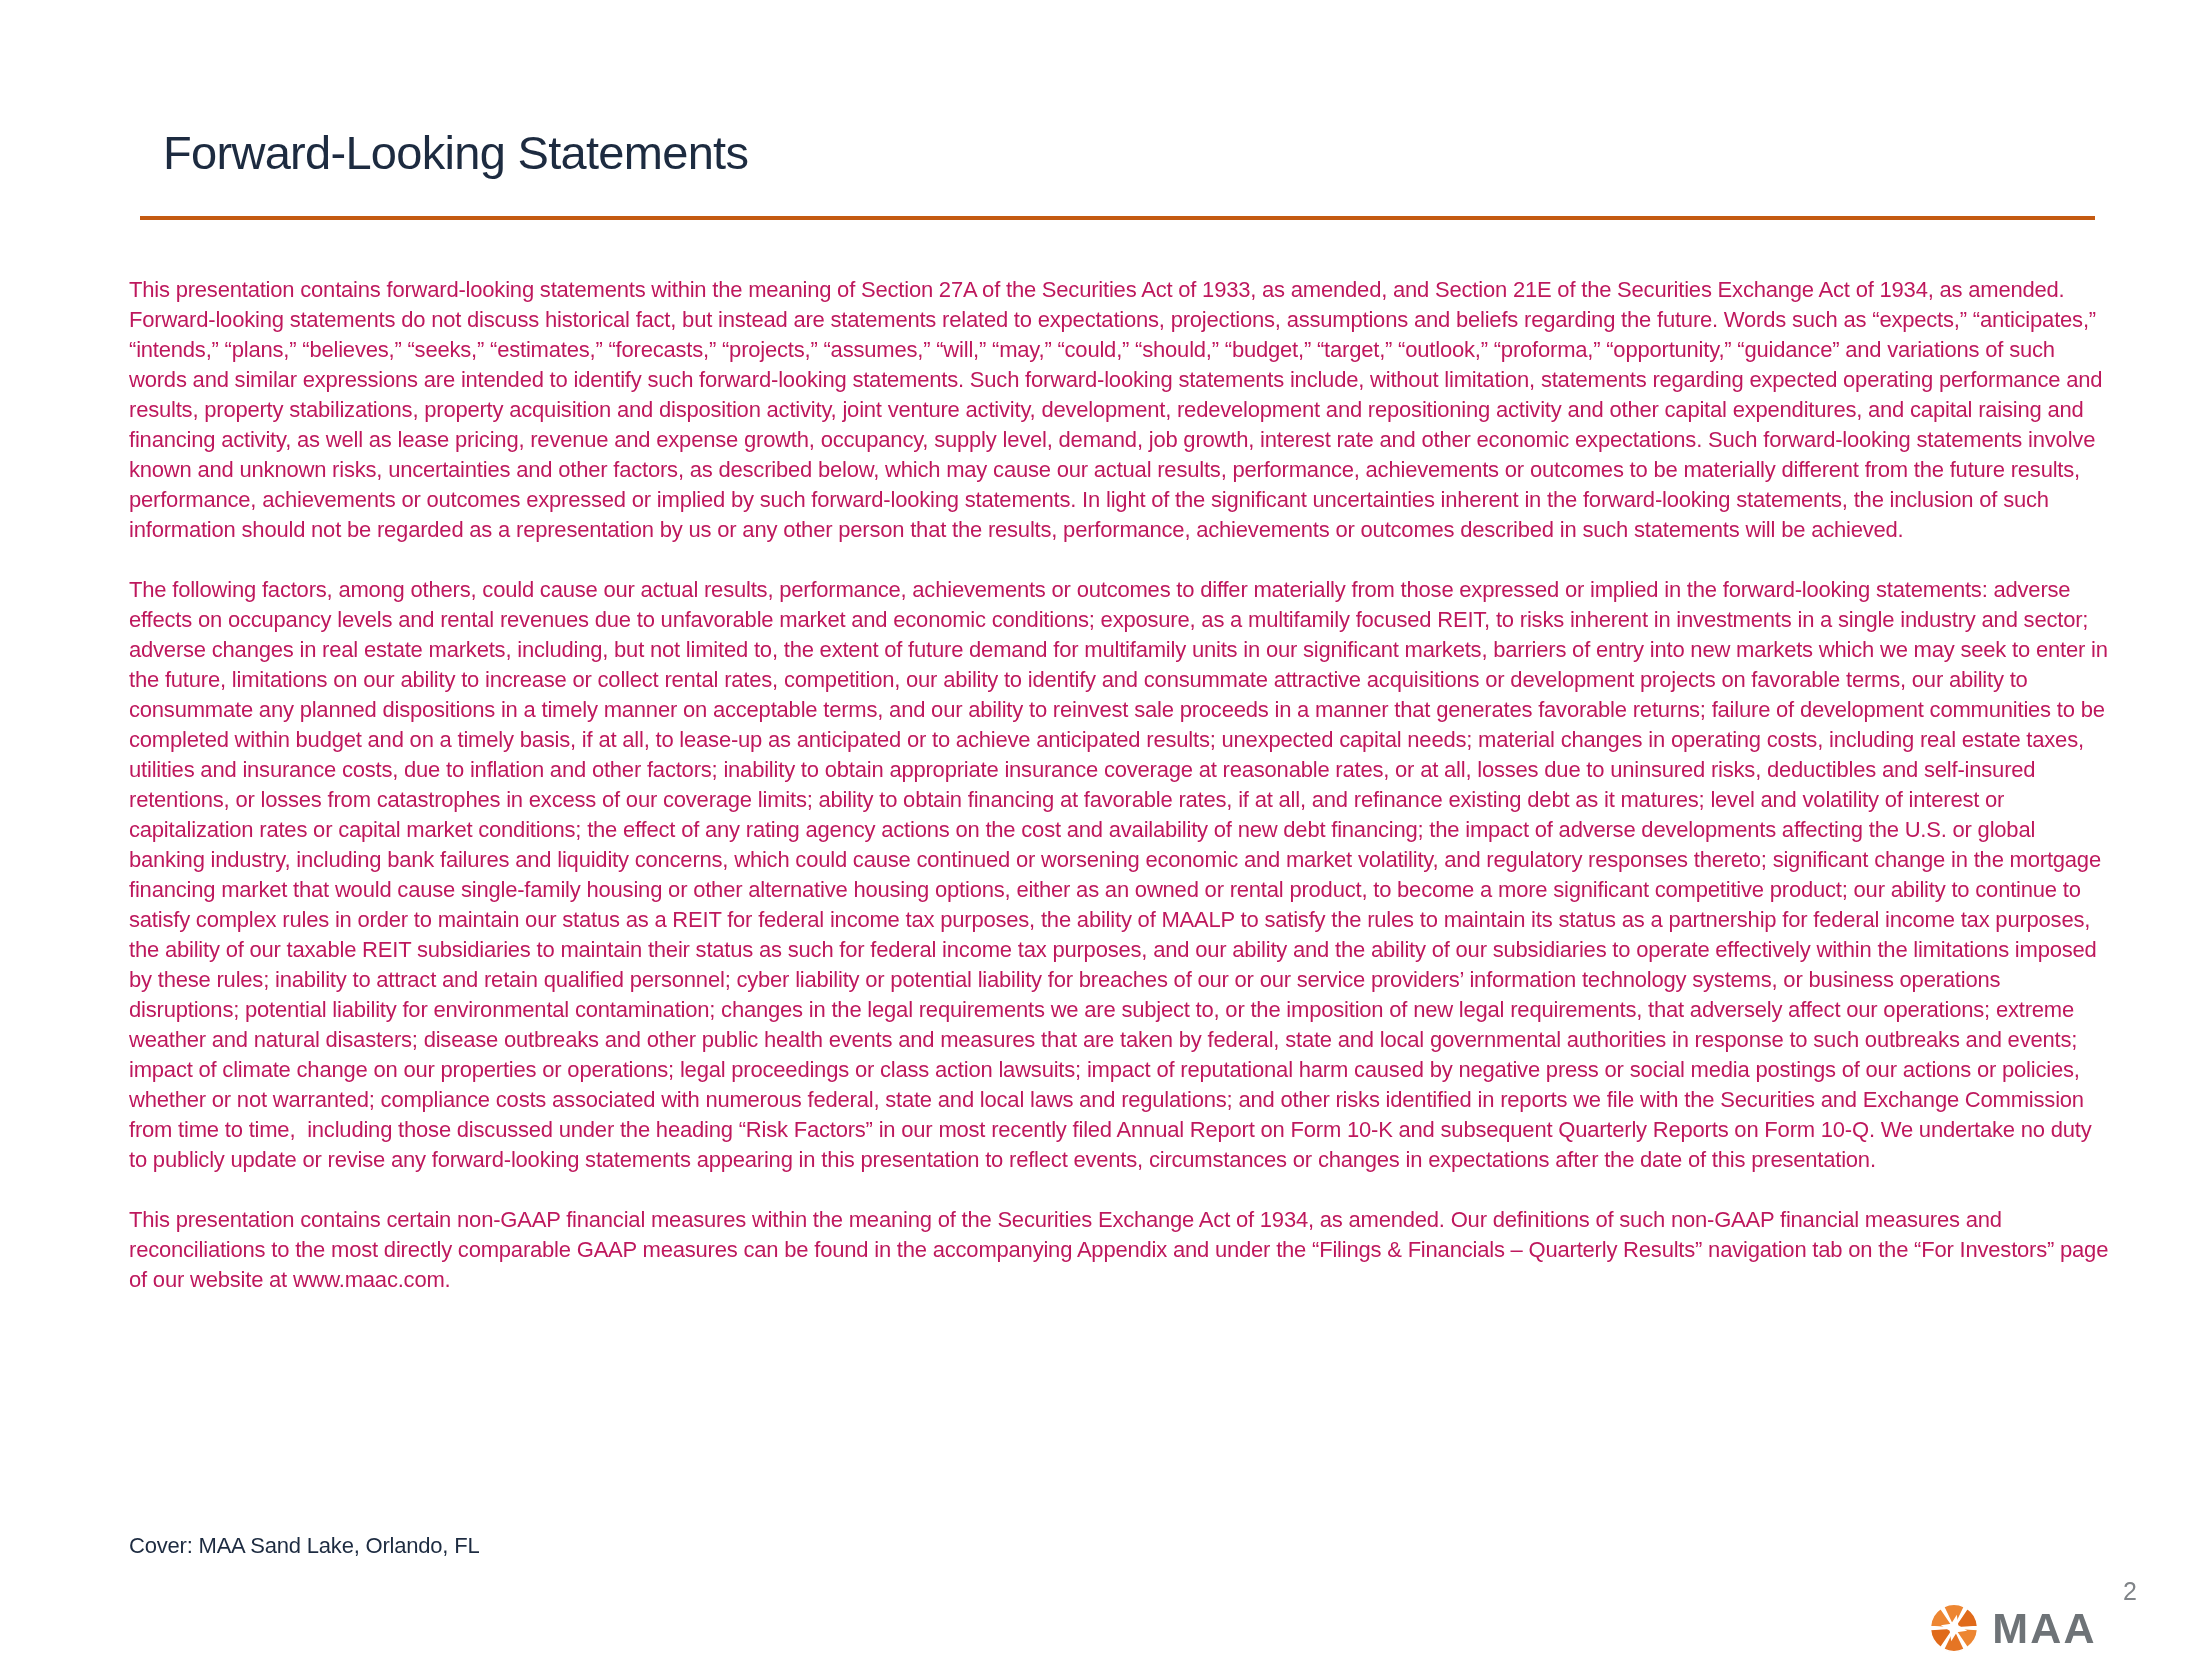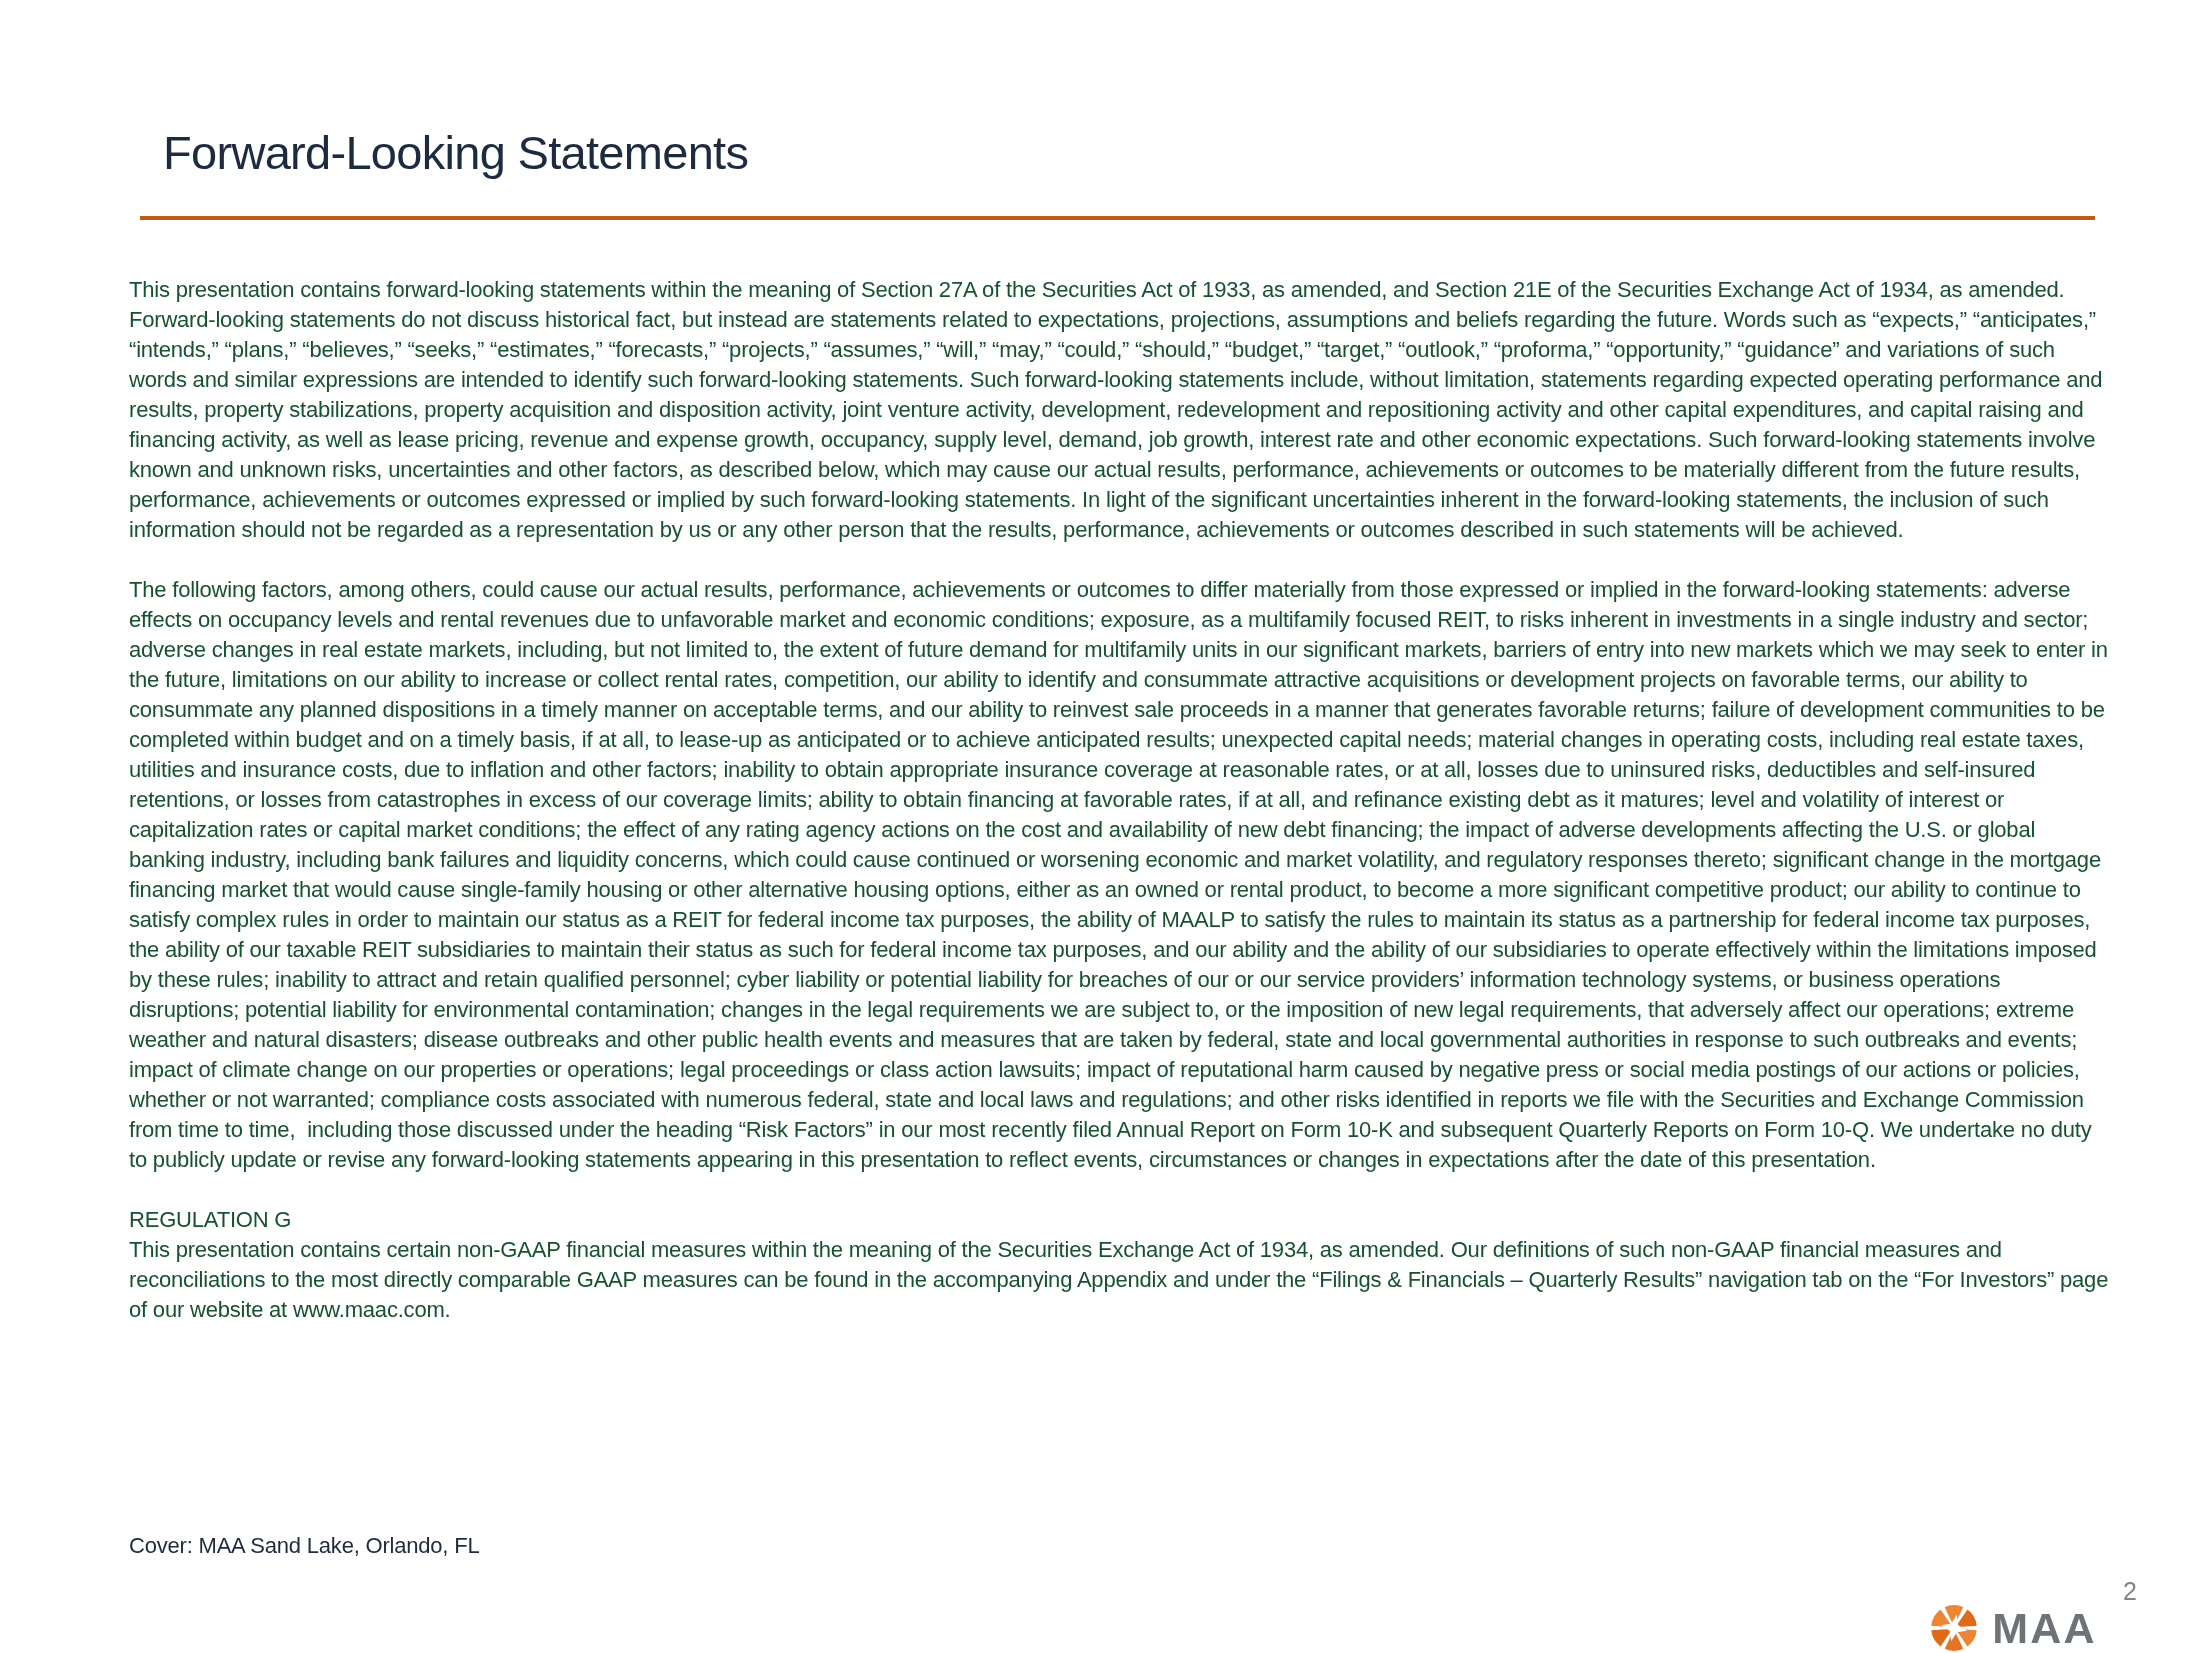--- a/index.html
+++ b/index.html
@@ -26,21 +26,21 @@
   .title-rule {
     position: absolute;
     left: 140px; top: 200px;
     width: 1955px; height: 4.4px;
     background: #c45a11;
   }
   .body-text {
     position: absolute;
     left: 129px; top: 259px;
     width: 1985px;
-    color: #14532d;
+    color: #be185d;
     font-size: 22px;
     line-height: 30px;
     letter-spacing: -0.2px;
     text-align: left;
   }
   .para { white-space: pre-wrap; margin-bottom: 30px; }
   .reg-heading { white-space: pre-wrap; margin-bottom: 0; }
   .footer-note {
     position: absolute;
     left: 129px; top: 1517px;
@@ -75,21 +75,20 @@
 
 <div class="slide">
 
   <h1 class="slide-title">Forward-Looking Statements</h1>
 
   <div class="title-rule"></div>
 
   <div class="body-text">
     <p class="para">This presentation contains forward-looking statements within the meaning of Section 27A of the Securities Act of 1933, as amended, and Section 21E of the Securities Exchange Act of 1934, as amended.  Forward-looking statements do not discuss historical fact, but instead are statements related to expectations, projections, assumptions and beliefs regarding the future. Words such as “expects,” “anticipates,” “intends,” “plans,” “believes,” “seeks,” “estimates,” “forecasts,” “projects,” “assumes,” “will,” “may,” “could,” “should,” “budget,” “target,” “outlook,” “proforma,” “opportunity,” “guidance” and variations of such words and similar expressions are intended to identify such forward-looking statements. Such forward-looking statements include, without limitation, statements regarding expected operating performance and results, property stabilizations, property acquisition and disposition activity, joint venture activity, development, redevelopment and repositioning activity and other capital expenditures, and capital raising and financing activity, as well as lease pricing, revenue and expense growth, occupancy, supply level, demand, job growth, interest rate and other economic expectations. Such forward-looking statements involve known and unknown risks, uncertainties and other factors, as described below, which may cause our actual results, performance, achievements or outcomes to be materially different from the future results, performance, achievements or outcomes expressed or implied by such forward-looking statements. In light of the significant uncertainties inherent in the forward-looking statements, the inclusion of such information should not be regarded as a representation by us or any other person that the results, performance, achievements or outcomes described in such statements will be achieved.</p>
     <p class="para">The following factors, among others, could cause our actual results, performance, achievements or outcomes to differ materially from those expressed or implied in the forward-looking statements: adverse effects on occupancy levels and rental revenues due to unfavorable market and economic conditions; exposure, as a multifamily focused REIT, to risks inherent in investments in a single industry and sector; adverse changes in real estate markets, including, but not limited to, the extent of future demand for multifamily units in our significant markets, barriers of entry into new markets which we may seek to enter in the future, limitations on our ability to increase or collect rental rates, competition, our ability to identify and consummate attractive acquisitions or development projects on favorable terms, our ability to consummate any planned dispositions in a timely manner on acceptable terms, and our ability to reinvest sale proceeds in a manner that generates favorable returns; failure of development communities to be completed within budget and on a timely basis, if at all, to lease-up as anticipated or to achieve anticipated results; unexpected capital needs; material changes in operating costs, including real estate taxes, utilities and insurance costs, due to inflation and other factors; inability to obtain appropriate insurance coverage at reasonable rates, or at all, losses due to uninsured risks, deductibles and self-insured retentions, or losses from catastrophes in excess of our coverage limits; ability to obtain financing at favorable rates, if at all, and refinance existing debt as it matures; level and volatility of interest or capitalization rates or capital market conditions; the effect of any rating agency actions on the cost and availability of new debt financing; the impact of adverse developments affecting the U.S. or global banking industry, including bank failures and liquidity concerns, which could cause continued or worsening economic and market volatility, and regulatory responses thereto; significant change in the mortgage financing market that would cause single-family housing or other alternative housing options, either as an owned or rental product, to become a more significant competitive product; our ability to continue to satisfy complex rules in order to maintain our status as a REIT for federal income tax purposes, the ability of MAALP to satisfy the rules to maintain its status as a partnership for federal income tax purposes, the ability of our taxable REIT subsidiaries to maintain their status as such for federal income tax purposes, and our ability and the ability of our subsidiaries to operate effectively within the limitations imposed by these rules; inability to attract and retain qualified personnel; cyber liability or potential liability for breaches of our or our service providers’ information technology systems, or business operations disruptions; potential liability for environmental contamination; changes in the legal requirements we are subject to, or the imposition of new legal requirements, that adversely affect our operations; extreme weather and natural disasters; disease outbreaks and other public health events and measures that are taken by federal, state and local governmental authorities in response to such outbreaks and events; impact of climate change on our properties or operations; legal proceedings or class action lawsuits; impact of reputational harm caused by negative press or social media postings of our actions or policies, whether or not warranted; compliance costs associated with numerous federal, state and local laws and regulations; and other risks identified in reports we file with the Securities and Exchange Commission from time to time,  including those discussed under the heading “Risk Factors” in our most recently filed Annual Report on Form 10-K and subsequent Quarterly Reports on Form 10-Q. We undertake no duty to publicly update or revise any forward-looking statements appearing in this presentation to reflect events, circumstances or changes in expectations after the date of this presentation.</p>
-    <p class="reg-heading">REGULATION G</p>
     <p class="para">This presentation contains certain non-GAAP financial measures within the meaning of the Securities Exchange Act of 1934, as amended. Our definitions of such non-GAAP financial measures and reconciliations to the most directly comparable GAAP measures can be found in the accompanying Appendix and under the “Filings &amp; Financials – Quarterly Results” navigation tab on the “For Investors” page of our website at www.maac.com.</p>
   </div>
 
   <div class="footer-note">Cover: MAA Sand Lake, Orlando, FL</div>
 
   <div class="logo-block">
     <svg class="logo-icon" viewBox="0 0 100 100" aria-hidden="true">
       <g stroke="#ffffff" stroke-width="2.5" stroke-linejoin="round">
         <path d="M50 50 L31.6 12.2 A42 42 0 0 1 68.4 12.2 Z" fill="#ed8632"></path>
         <path d="M50 50 L31.6 12.2 A42 42 0 0 1 68.4 12.2 Z" fill="#e06a1a" transform="rotate(60 50 50)"></path>

